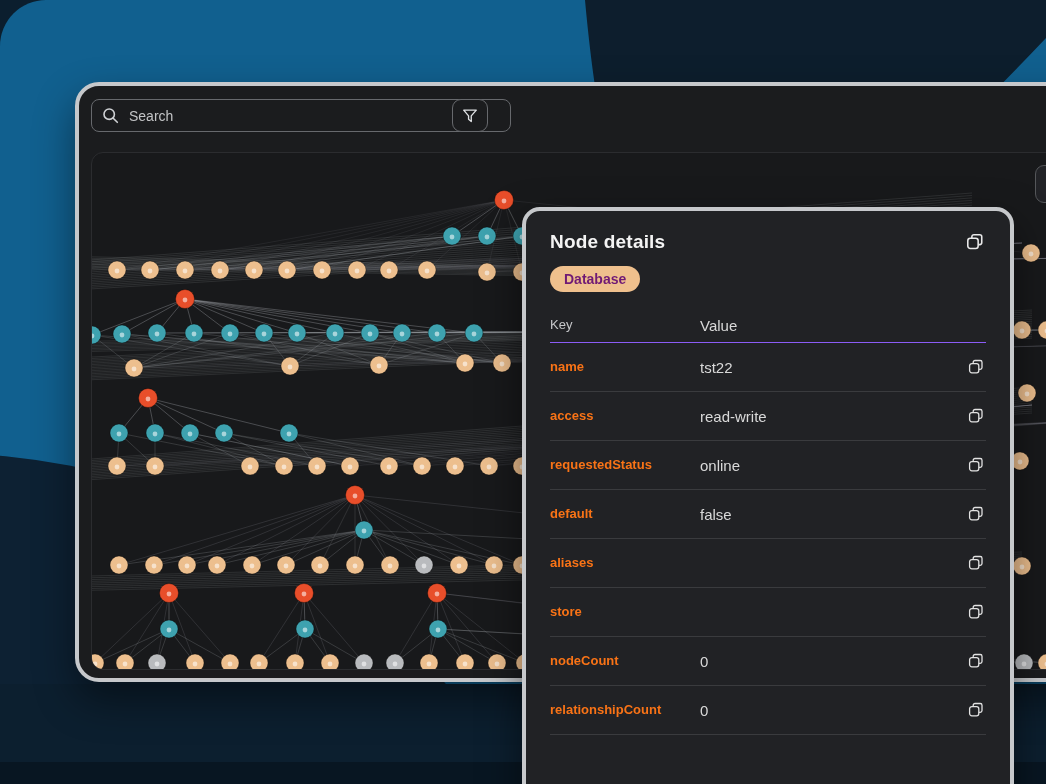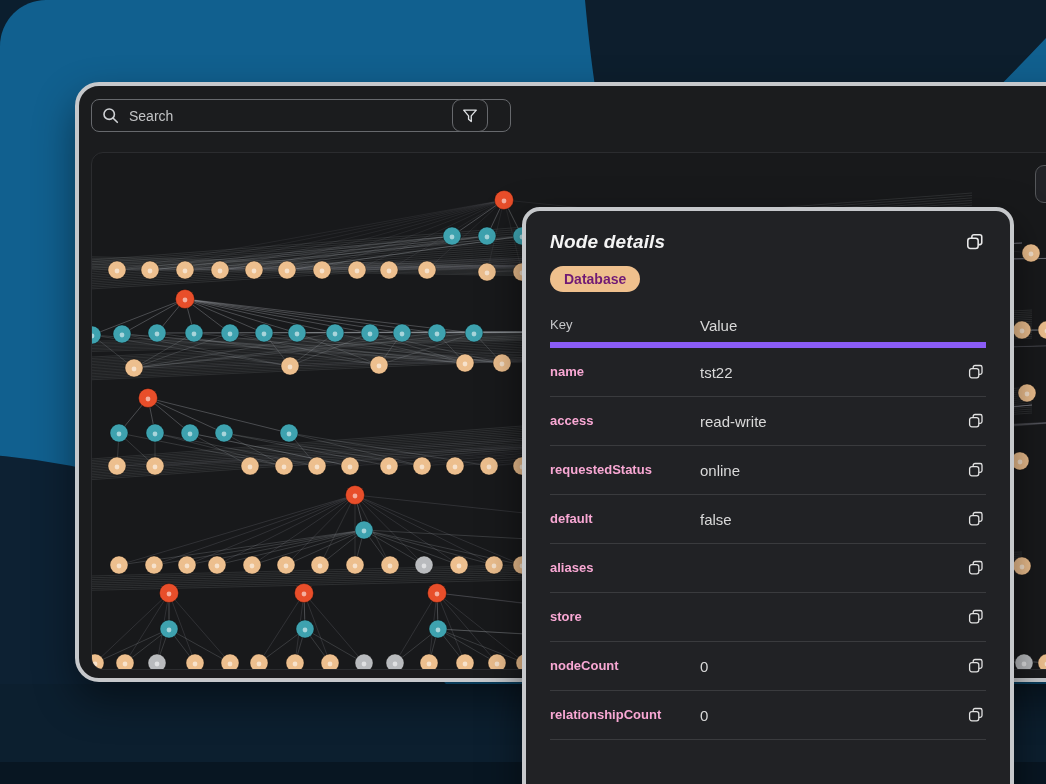--- a/index.html
+++ b/index.html
@@ -28,31 +28,31 @@
   .graph-canvas{position:absolute;left:12px;top:66px;width:1002px;height:516px;background:#18191b;
     border:1px solid #2b2c2f;border-radius:12px;overflow:hidden;}
   .graph-canvas svg{display:block;}
   .canvas-ctl{position:absolute;left:943px;top:12px;width:36px;height:36px;border:1px solid #55575a;
     border-radius:9px;background:#222327;}
 
   
   .details-panel{position:absolute;left:522px;top:207px;width:492px;height:640px;box-sizing:border-box;
     background:#212225;border:4px solid #c6c8cb;border-radius:18px;padding:20px 24px;
     box-shadow:0 18px 40px rgba(0,0,0,.5);}
-  .panel-head{display:flex;align-items:center;justify-content:space-between;font-style:italic;}
+  .panel-head{display:flex;align-items:center;justify-content:space-between;}
   .panel-title{color:#f4f4f4;font-size:19px;font-weight:bold;letter-spacing:.2px;}
   .icon-btn{background:transparent;border:none;padding:2px;cursor:pointer;display:flex;align-items:center;}
   .badge{display:inline-block;margin-top:13px;background:#efc08d;color:#701a75;font-weight:bold;
     font-size:14px;padding:5px 14px;border-radius:15px;}
   .kv-table{margin-top:16px;}
-  .kv-header{display:flex;align-items:center;min-height:34px;border-bottom:6px solid #8b5cf6;
+  .kv-header{display:flex;align-items:center;min-height:34px;border-bottom:1px solid #8b5cf6;
     color:#c6c7c9;font-size:13.5px;}
   .kv-header .kv-key{font-weight:normal;color:#c6c7c9;}
   .kv-row{display:flex;align-items:center;min-height:40px;border-bottom:1px solid #3a3b3e;padding:4px 0;}
-  .kv-key{width:150px;flex:0 0 150px;color:#f9a8d4;font-weight:bold;font-size:13px;
+  .kv-key{width:150px;flex:0 0 150px;color:#f97316;font-weight:bold;font-size:13px;
     word-break:break-all;line-height:1.7;padding-right:6px;box-sizing:border-box;}
   .kv-val{flex:1;color:#d9d9d9;font-size:15px;}
   .copy-cell{flex:0 0 24px;display:flex;justify-content:flex-end;}
 </style>
 </head>
 <body>
 
 <div id="stage">
 
   <div class="bg-blue"></div>

